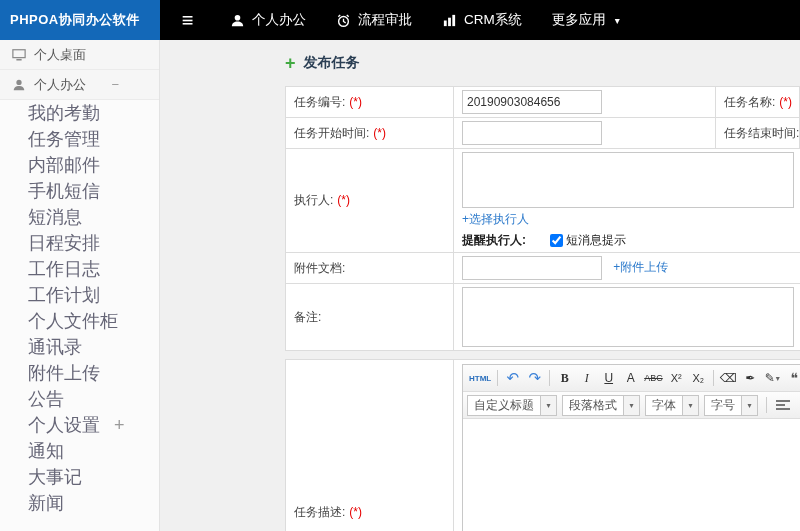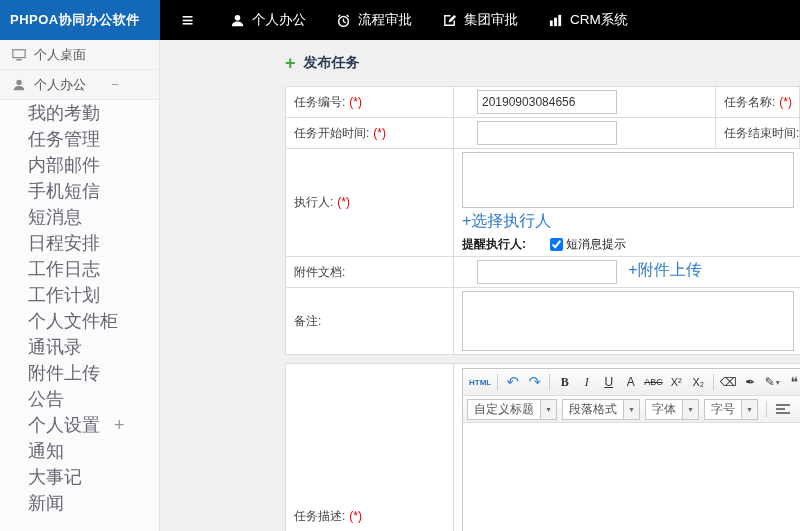--- a/index.html
+++ b/index.html
@@ -39,25 +39,25 @@
 
   table { border-collapse:collapse; table-layout:fixed; width:1005px; background:#fff; }
   td { border:1px solid #dcdcdc; padding:3px 8px; font-size:12px; color:#444;
        vertical-align:middle; background:#fff; }
   td.lbl { padding-left:8px; }
   td.nowrap { white-space:nowrap; overflow:visible; }
   .req { color:#e60000; margin-left:4px; }
 
   input[type=text] { width:140px; height:24px; border:1px solid #c8c8c8; padding:2px 4px;
                      font-size:12px; font-family:inherit; color:#333; vertical-align:middle;
-                     background:#fff;margin-left:15px; }
+                     background:#fff; }
   textarea { display:block; width:332px; height:56px; border:1px solid #c8c8c8; resize:none;
              font-family:inherit; font-size:12px; color:#333; background:#fff; }
   textarea.remark { height:60px; }
-  .link { color:#2e7bcc; font-size:16px; text-decoration:none; cursor:pointer; }
+  .link { color:#2e7bcc; font-size:12px; text-decoration:none; cursor:pointer; }
   .exec-link { margin-top:3px; }
   .remind { margin-top:4px; font-size:12px; color:#222; display:flex; align-items:center; }
   .remind b { margin-right:24px; }
   .remind input { margin-right:3px; }
   .gap { height:8px; }
 
   
   .editor { width:525px; border:1px solid #c8c8c8; background:#fff; margin:1px 0; }
   .tb { display:flex; align-items:center; gap:1px; padding:2px 4px; height:27px;
         background:linear-gradient(#fdfdfd,#efefef); border-bottom:1px solid #ddd;
@@ -104,33 +104,30 @@
     </div>
     <div class="nav-item">
       <svg viewBox="0 0 16 16">
           <circle cx="8" cy="9" r="5.2" fill="none" stroke="#fff" stroke-width="1.5"></circle>
           <path d="M8 6v3l2.3 1.5" fill="none" stroke="#fff" stroke-width="1.4"></path>
           <path d="M2.5 4l2-2M13.5 4l-2-2" stroke="#fff" stroke-width="1.5"></path>
         </svg>
       <span>流程审批</span>
     </div>
     <div class="nav-item">
-      <svg viewBox="0 0 16 16">
-          <path d="M13 8v5H3V3h6" fill="none" stroke="#fff" stroke-width="1.5"></path>
-          <path d="M7 10l1-3 5-5 2 2-5 5z" fill="#fff"></path>
-        </svg>
-      <span>集团审批</span>
-    </div>
-    <div class="nav-item">
       <svg viewBox="0 0 16 16" fill="#fff">
           <rect x="2" y="8" width="3" height="6"></rect>
           <rect x="6.5" y="5" width="3" height="9"></rect>
           <rect x="11" y="2" width="3" height="12"></rect>
         </svg>
       <span>CRM系统</span>
+    </div>
+    <div class="nav-item">
+      <span>更多应用</span>
+      <span class="caret">▾</span>
     </div>
   </nav>
 </header>
 
 <aside class="sidebar">
   <div class="sb-top">
     <svg viewBox="0 0 16 16">
         <rect x="1" y="2" width="14" height="9" fill="none" stroke="#8a8a8a" stroke-width="1.4"></rect>
         <rect x="5" y="12.5" width="6" height="1.8" fill="#8a8a8a"></rect>
       </svg>

